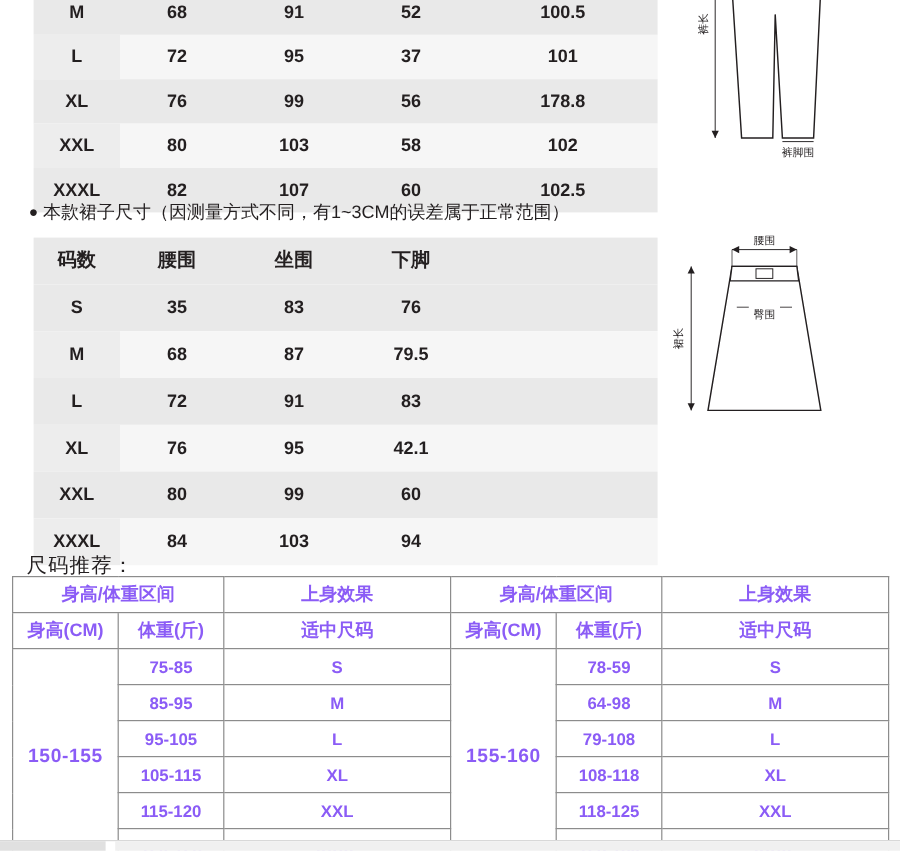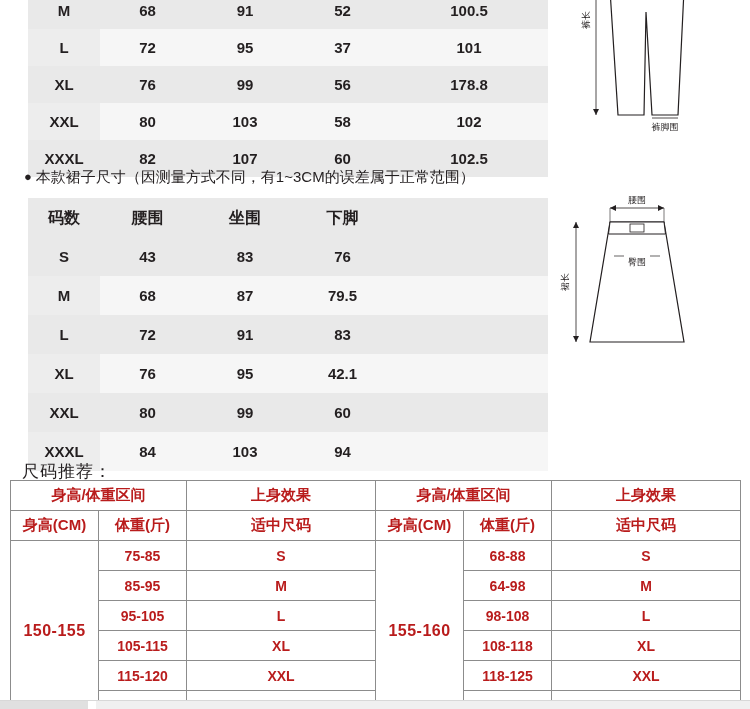--- a/index.html
+++ b/index.html
@@ -110,21 +110,21 @@
     width: 730px;
     border-collapse: collapse;
     table-layout: fixed;
   }
   #rec-table td, #rec-table th {
     border: 1px solid #8c8c8c;
     text-align: center;
     vertical-align: middle;
     font-size: 14px;
     font-weight: bold;
-    color: #b91c1c;
+    color: #8b5cf6;
     height: 27px;
     background: #ffffff;
   }
   #rec-table th { font-size: 15px; }
   #rec-table .group-cell {
     font-size: 16px;
     letter-spacing: 0.5px;
   }
 
   
@@ -250,21 +250,21 @@
         <th>码数</th>
         <th>腰围</th>
         <th>坐围</th>
         <th>下脚</th>
         <th></th>
       </tr>
     </thead>
     <tbody>
       <tr>
         <td>S</td>
-        <td>43</td>
+        <td>35</td>
         <td>83</td>
         <td>76</td>
         <td></td>
       </tr>
       <tr>
         <td>M</td>
         <td>68</td>
         <td>87</td>
         <td>79.5</td>
         <td></td>
@@ -354,33 +354,33 @@
         <th>体重(斤)</th>
         <th>适中尺码</th>
       </tr>
     </thead>
     <tbody>
       <tr>
         <td class="group-cell" rowspan="6">150-155</td>
         <td>75-85</td>
         <td>S</td>
         <td class="group-cell" rowspan="6">155-160</td>
-        <td>68-88</td>
+        <td>78-59</td>
         <td>S</td>
       </tr>
       <tr>
         <td>85-95</td>
         <td>M</td>
         <td>64-98</td>
         <td>M</td>
       </tr>
       <tr>
         <td>95-105</td>
         <td>L</td>
-        <td>98-108</td>
+        <td>79-108</td>
         <td>L</td>
       </tr>
       <tr>
         <td>105-115</td>
         <td>XL</td>
         <td>108-118</td>
         <td>XL</td>
       </tr>
       <tr>
         <td>115-120</td>

